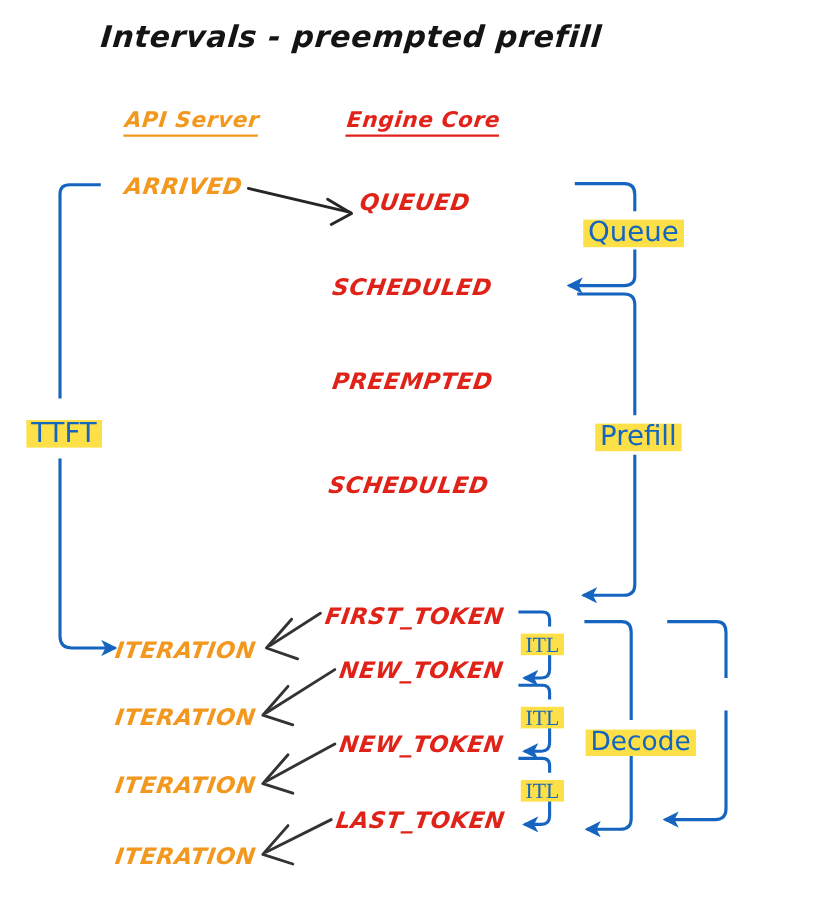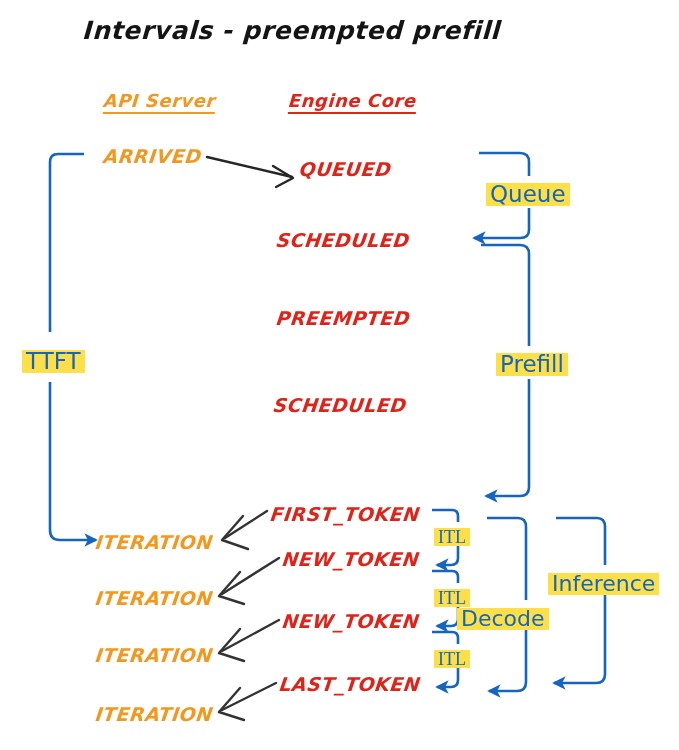--- a/index.html
+++ b/index.html
@@ -164,16 +164,15 @@
       <path d="M 605 592 L 605 674 Q 605 683 596 683 L 554 683" stroke="#1565C0" stroke-width="2.6" fill="none" marker-end="url(#blueHead)"></path>
     </g>
   </svg>
 
   <div class="blue-label blue-lg" style="left:22px;top:350px">TTFT</div>
   <div class="blue-label blue-lg" style="left:486px;top:183px">Queue</div>
   <div class="blue-label blue-lg" style="left:496px;top:353px">Prefill</div>
   <div class="blue-label blue-sm" style="left:434px;top:528px">ITL</div>
   <div class="blue-label blue-sm" style="left:434px;top:589px">ITL</div>
   <div class="blue-label blue-sm" style="left:434px;top:650px">ITL</div>
-  <div class="blue-label blue-md" style="left:457px;top:608px">Decode</div>
-  <div class="blue-label blue-md" style="left:548px;top:573px">Inference</div>
+  <div class="blue-label blue-md" style="left:488px;top:608px">Decode</div>
 
 </div>
 
 </body></html>

